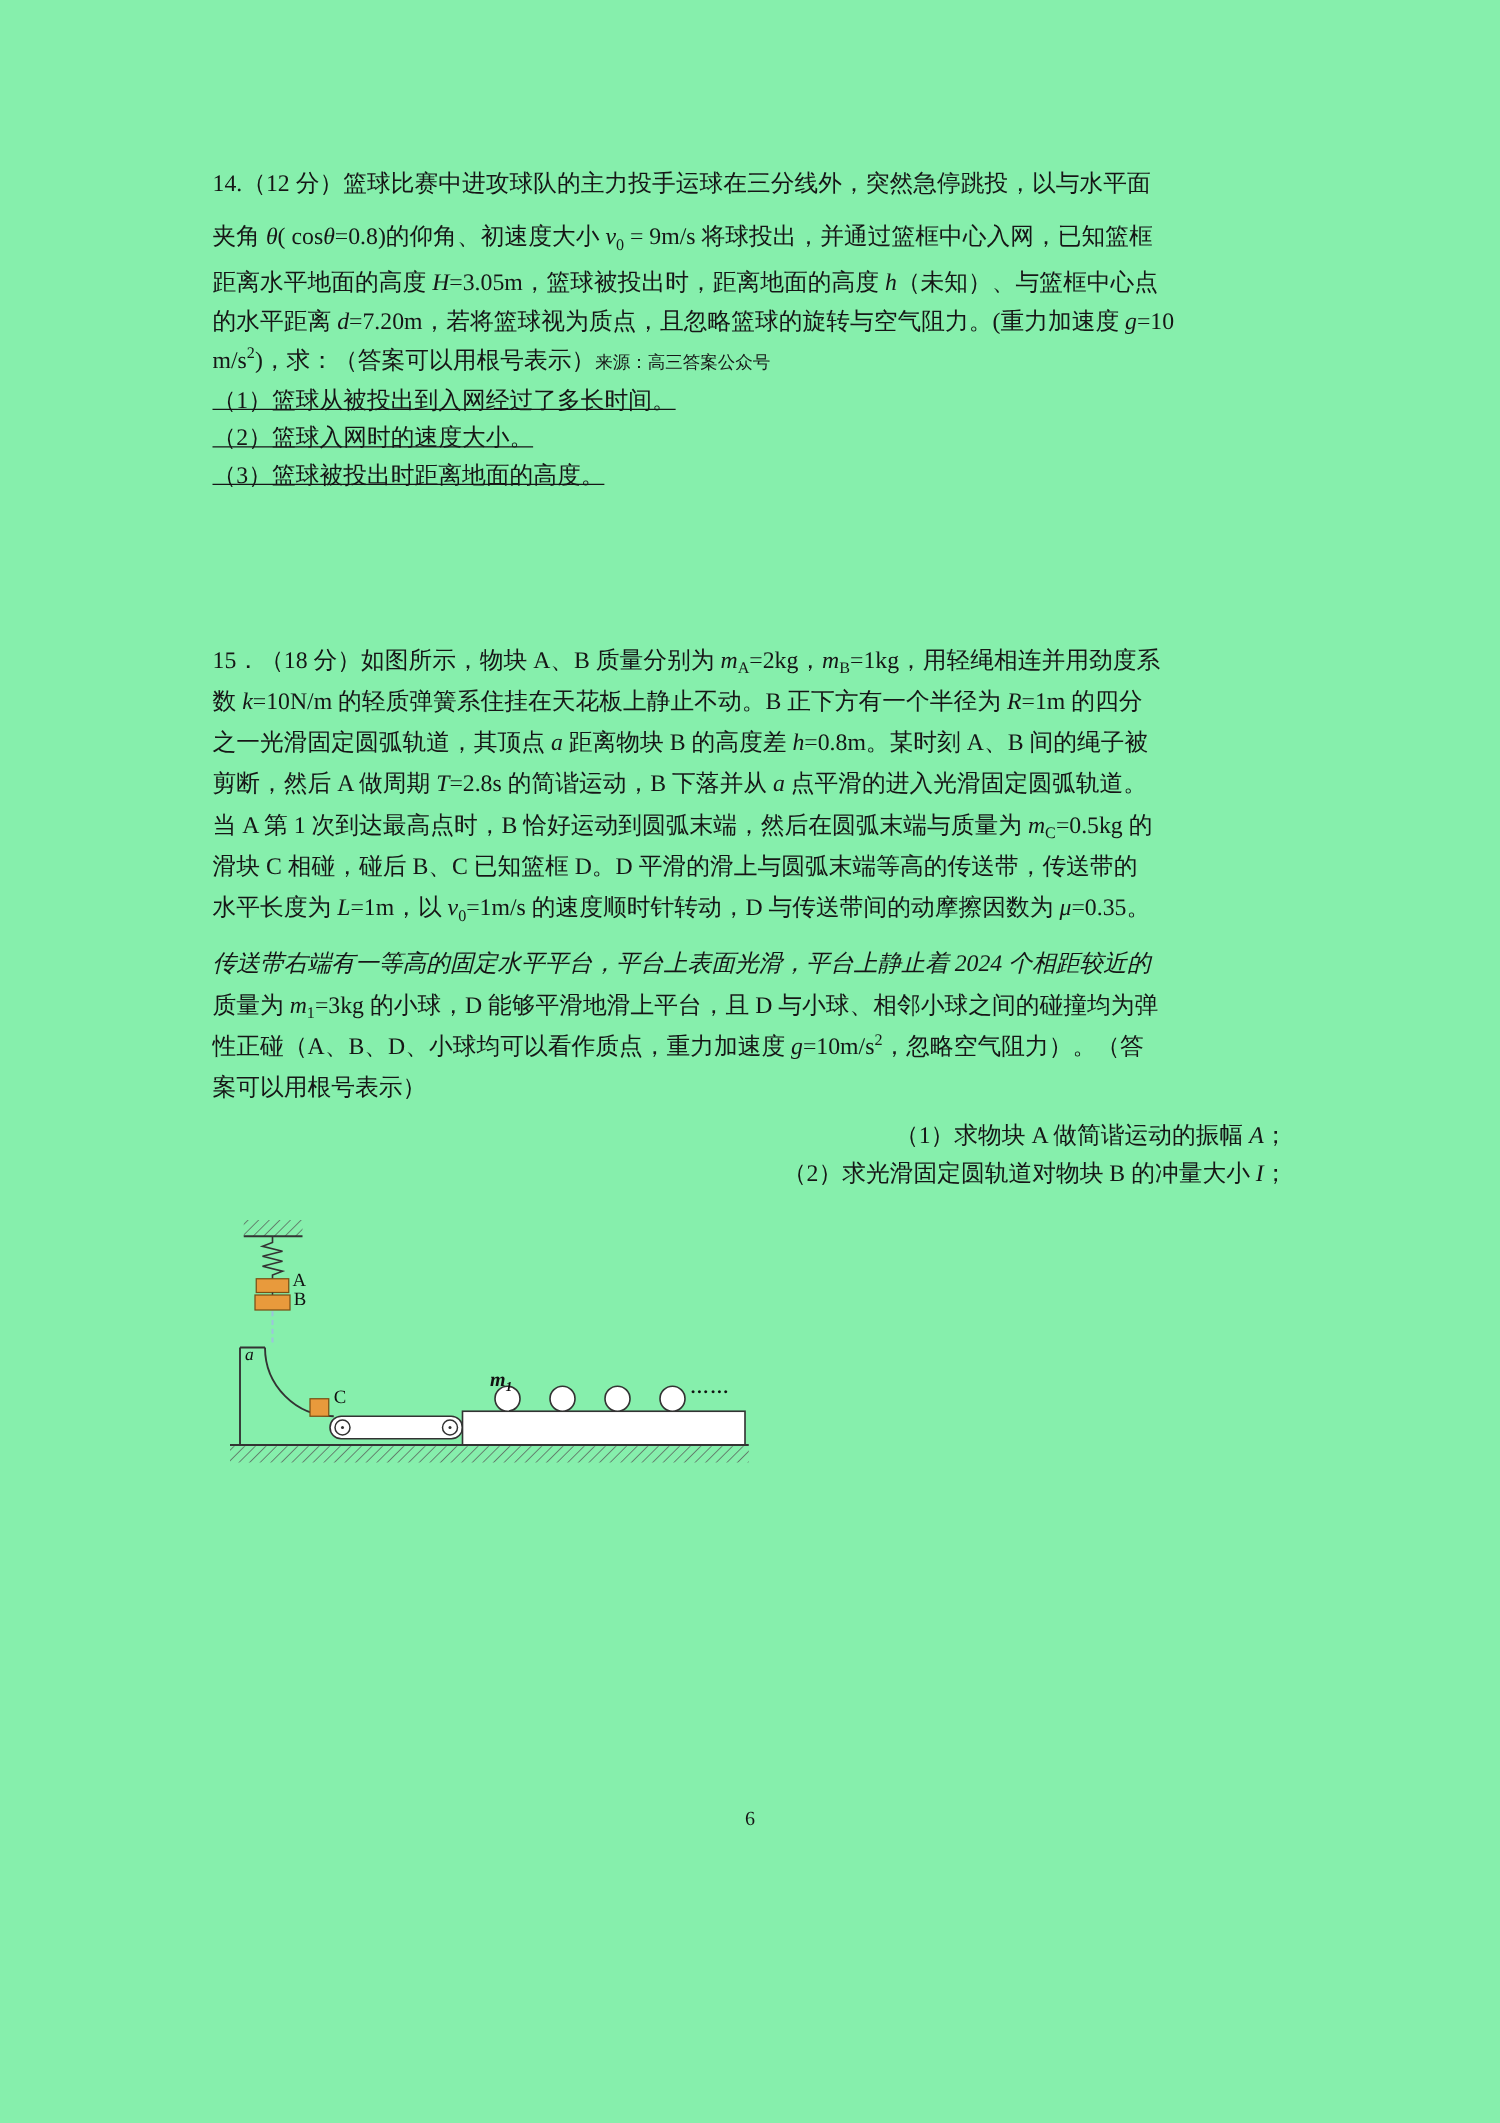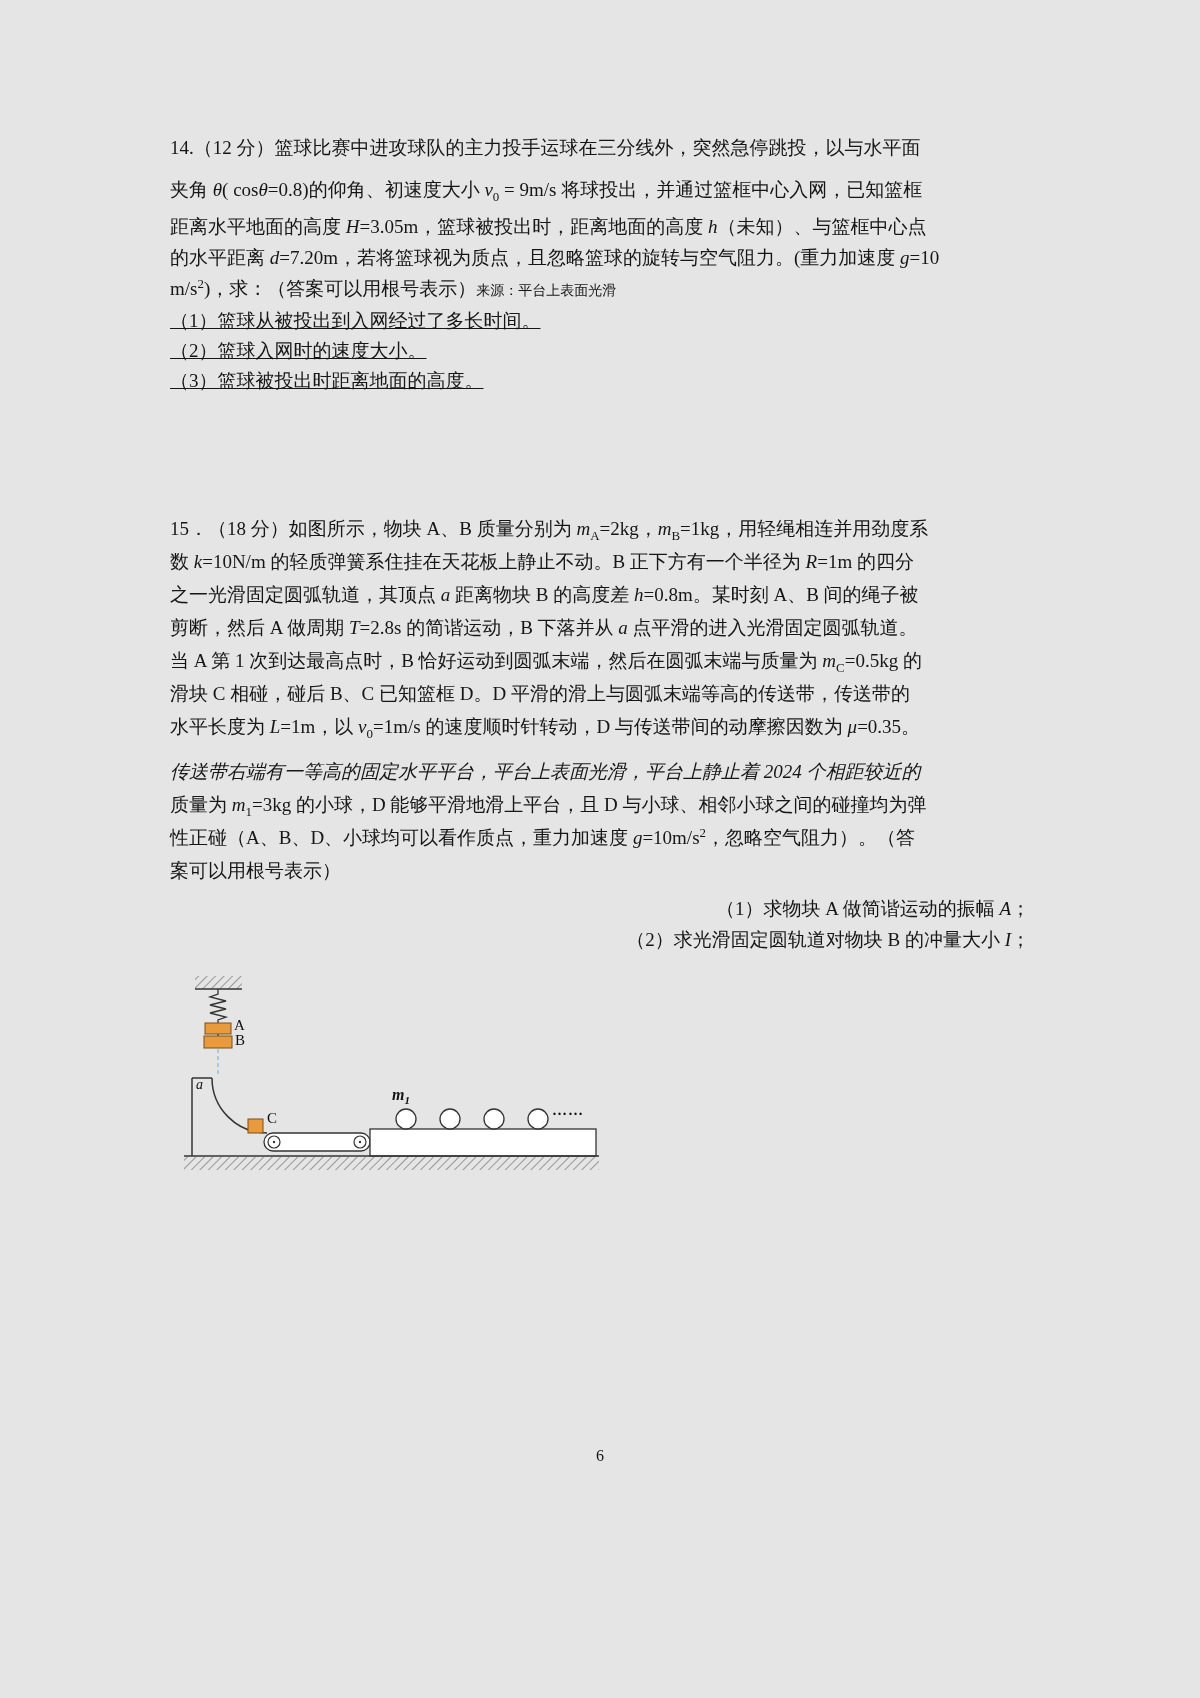--- a/index.html
+++ b/index.html
@@ -1,17 +1,17 @@
 <!DOCTYPE html>
 <html><head>
 <meta charset="utf-8">
 <style>
   html,body{margin:0;padding:0;background:#ffffff;}
   .page{
-    position:relative;width:1200px;height:1698px;background:#e5e5e5;
+    position:relative;width:1200px;height:1698px;background:#86efac;
     font-family:"Liberation Serif","DejaVu Serif",serif;color:#161616;overflow:hidden;
   }
   .content{position:absolute;left:170px;top:127px;width:860px;font-size:19px;}
   .line{white-space:nowrap;}
   .lh42{line-height:42px;}
   .lh33{line-height:33px;}
   .lh31{line-height:31px;}
   .lh30{line-height:30px;text-decoration:underline;}
   sub,sup{font-size:68%;line-height:0;}
   i{font-style:italic;}
@@ -21,36 +21,36 @@
   .items15{margin-top:6px;text-align:right;}
   
   .diagram{position:relative;width:432px;height:205px;margin:18px 0 0 14px;}
   .diagram svg{position:absolute;left:0;top:0;}
   .dlabel{position:absolute;font-size:15px;color:#111;}
   .dlabel.it{font-style:italic;}
   .lbl-A{left:50px;top:44px;}
   .lbl-B{left:51px;top:59px;}
   .lbl-a{left:12px;top:104px;font-size:14px;}
   .lbl-C{left:83px;top:137px;}
-  .lbl-m1{left:208px;top:113px;font-size:16px;font-style:italic;font-weight:bold;}
+  .lbl-m1{left:208px;top:123px;font-size:16px;font-style:italic;font-weight:bold;}
   .lbl-dots{left:368px;top:129px;font-weight:bold;letter-spacing:1px;}
   .page-num{position:absolute;top:1447px;left:0;width:100%;text-align:center;font-size:16px;}
 </style>
 </head>
 <body>
 
 <div class="page">
   <div class="content">
 
     <section>
       <div class="line lh42">14.（12 分）篮球比赛中进攻球队的主力投手运球在三分线外，突然急停跳投，以与水平面</div>
       <div class="line lh42">夹角 <i>θ</i>( cos<i>θ</i>=0.8)的仰角、初速度大小 <i>v</i><sub>0</sub> = 9m/s 将球投出，并通过篮框中心入网，已知篮框</div>
       <div class="line lh31">距离水平地面的高度 <i>H</i>=3.05m，篮球被投出时，距离地面的高度 <i>h</i>（未知）、与篮框中心点</div>
       <div class="line lh31">的水平距离 <i>d</i>=7.20m，若将篮球视为质点，且忽略篮球的旋转与空气阻力。(重力加速度 <i>g</i>=10</div>
-      <div class="line lh31"><span>m/s<sup>2</sup>)，求：（答案可以用根号表示）</span><span class="source-note">来源：平台上表面光滑</span></div>
+      <div class="line lh31"><span>m/s<sup>2</sup>)，求：（答案可以用根号表示）</span><span class="source-note">来源：高三答案公众号</span></div>
       <div class="line lh30">（1）篮球从被投出到入网经过了多长时间。</div>
       <div class="line lh30">（2）篮球入网时的速度大小。</div>
       <div class="line lh30">（3）篮球被投出时距离地面的高度。</div>
     </section>
 
     <section class="q15">
       <div class="line lh33">15．（18 分）如图所示，物块 A、B 质量分别为 <i>m</i><sub>A</sub>=2kg，<i>m</i><sub>B</sub>=1kg，用轻绳相连并用劲度系</div>
       <div class="line lh33">数 <i>k</i>=10N/m 的轻质弹簧系住挂在天花板上静止不动。B 正下方有一个半径为 <i>R</i>=1m 的四分</div>
       <div class="line lh33">之一光滑固定圆弧轨道，其顶点 <i>a</i> 距离物块 B 的高度差 <i>h</i>=0.8m。某时刻 A、B 间的绳子被</div>
       <div class="line lh33">剪断，然后 A 做周期 <i>T</i>=2.8s 的简谐运动，B 下落并从 <i>a</i> 点平滑的进入光滑固定圆弧轨道。</div>

